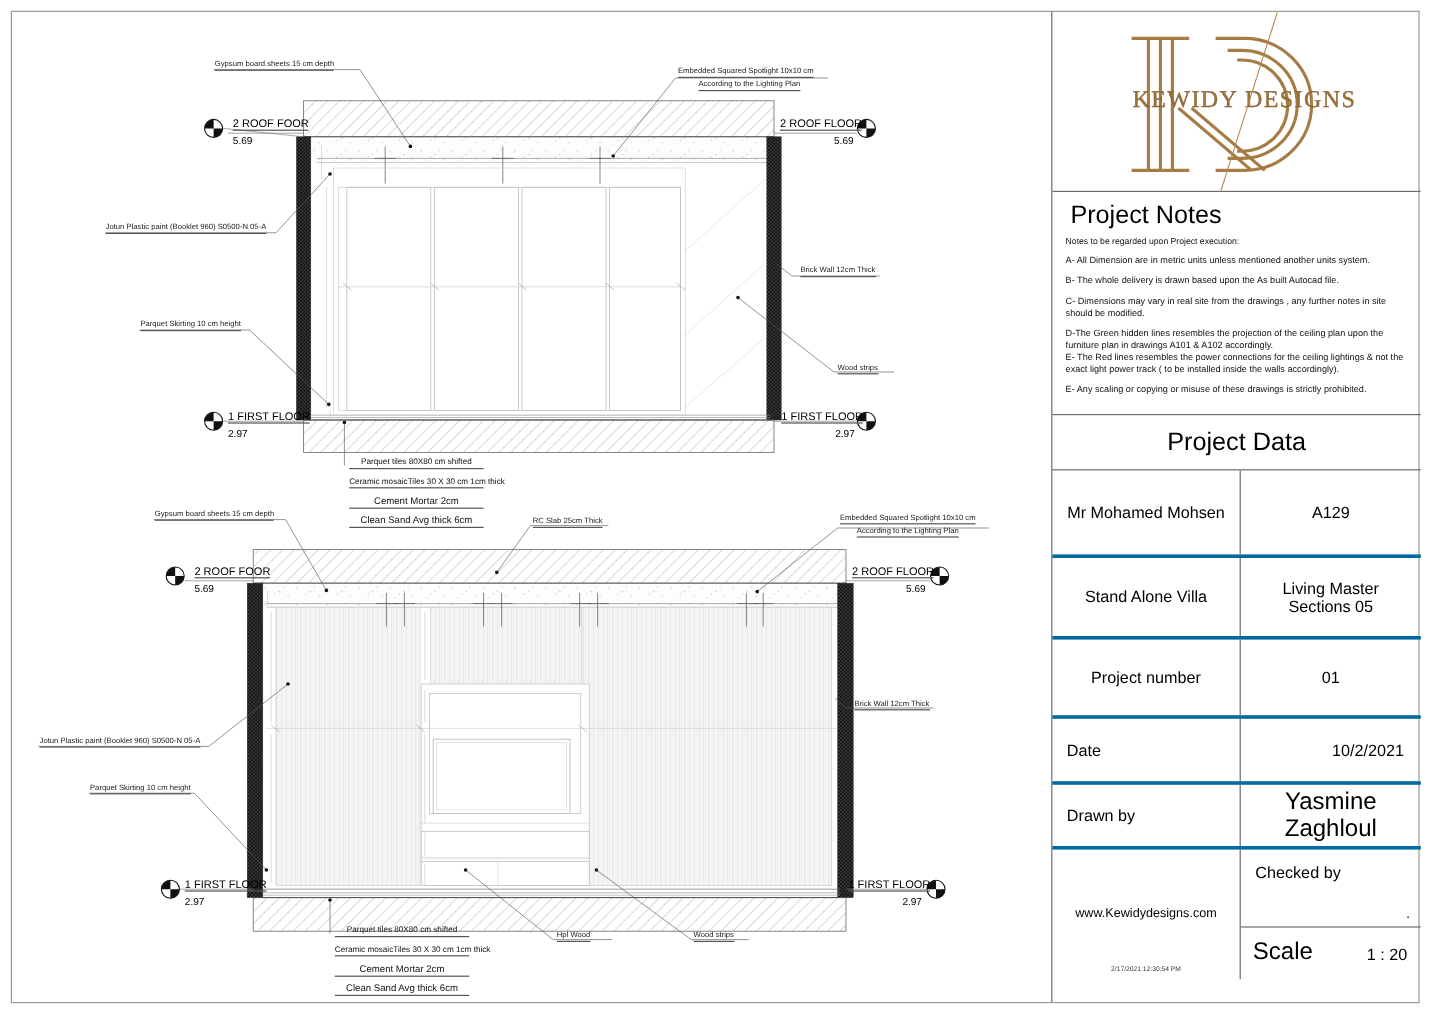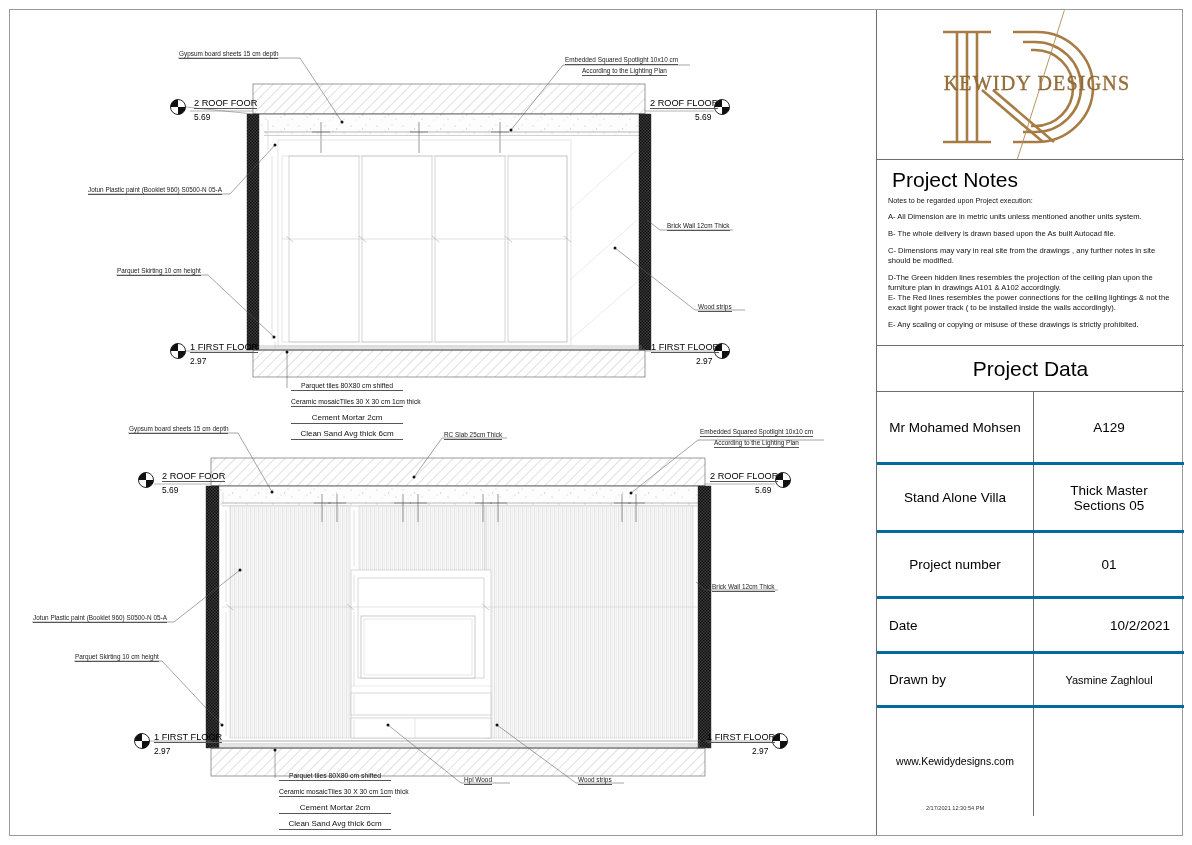--- a/index.html
+++ b/index.html
@@ -29,21 +29,21 @@
 
   
   #pd-title-cell{position:absolute;left:0;top:336px;width:100%;height:46px;border-bottom:1px solid #6d6d6d;box-sizing:border-box;
      display:flex;align-items:center;justify-content:center;}
   #pd-title{font-size:21px;color:#000;}
   #pd-table{position:absolute;left:0;top:382px;width:100%;height:443px;box-sizing:border-box;}
   .pd-row{position:relative;width:100%;border-bottom:3px solid #0369a1;box-sizing:border-box;display:flex;}
   .pd-left{width:157px;border-right:1px solid #6d6d6d;box-sizing:border-box;display:flex;align-items:center;justify-content:center;padding:0 6px;}
   .pd-right{flex:1;display:flex;align-items:center;justify-content:center;padding:0 6px;text-align:center;}
   .f14{font-size:13.5px;}
-  .f16{font-size:11px;}
+  .f16{font-size:20px;}
   .lft{justify-content:flex-start!important;padding-left:12px!important;}
   .rgt{justify-content:flex-end!important;padding-right:14px!important;}
 
   
   #pd-last{position:relative;width:100%;height:108px;display:flex;box-sizing:border-box;}
   #pd-last-left{width:157px;border-right:1px solid #6d6d6d;box-sizing:border-box;position:relative;}
   #pd-url{position:absolute;left:0;top:47px;width:100%;text-align:center;font-size:10.5px;}
   #pd-stamp{position:absolute;left:0;bottom:5px;width:100%;text-align:center;font-size:5.6px;color:#333;}
   #pd-last-right{flex:1;position:relative;box-sizing:border-box;}
   #pd-checked{position:absolute;left:12px;top:12px;font-size:13.5px;}
@@ -451,21 +451,21 @@
 
       <div class="pd-row" style="height:73px;">
         <div class="pd-left f14">Mr Mohamed Mohsen</div>
         <div class="pd-right f14">A129</div>
       </div>
 
       <div class="pd-row" style="height:68px;">
         <div class="pd-left f14">Stand Alone Villa</div>
         <div class="pd-right f14">
           <div>
-            <div>Thick Master</div>
+            <div>Living Master</div>
             <div>Sections 05</div>
           </div>
         </div>
       </div>
 
       <div class="pd-row" style="height:66px;">
         <div class="pd-left f14">Project number</div>
         <div class="pd-right f14">01</div>
       </div>
 
@@ -477,19 +477,26 @@
       <div class="pd-row" style="height:54px;">
         <div class="pd-left f14 lft">Drawn by</div>
         <div class="pd-right f16">Yasmine Zaghloul</div>
       </div>
 
       <div id="pd-last">
         <div id="pd-last-left">
           <div id="pd-url">www.Kewidydesigns.com</div>
           <div id="pd-stamp">2/17/2021 12:30:54 PM</div>
         </div>
+        <div id="pd-last-right">
+          <div id="pd-checked">Checked by</div>
+          <div id="pd-dot">.</div>
+          <div id="pd-scale-sep"></div>
+          <div id="pd-scale">Scale</div>
+          <div id="pd-scale-val">1 : 20</div>
+        </div>
       </div>
 
     </div>
   </div>
 
  </div>
 </div>
 
 </body></html>

